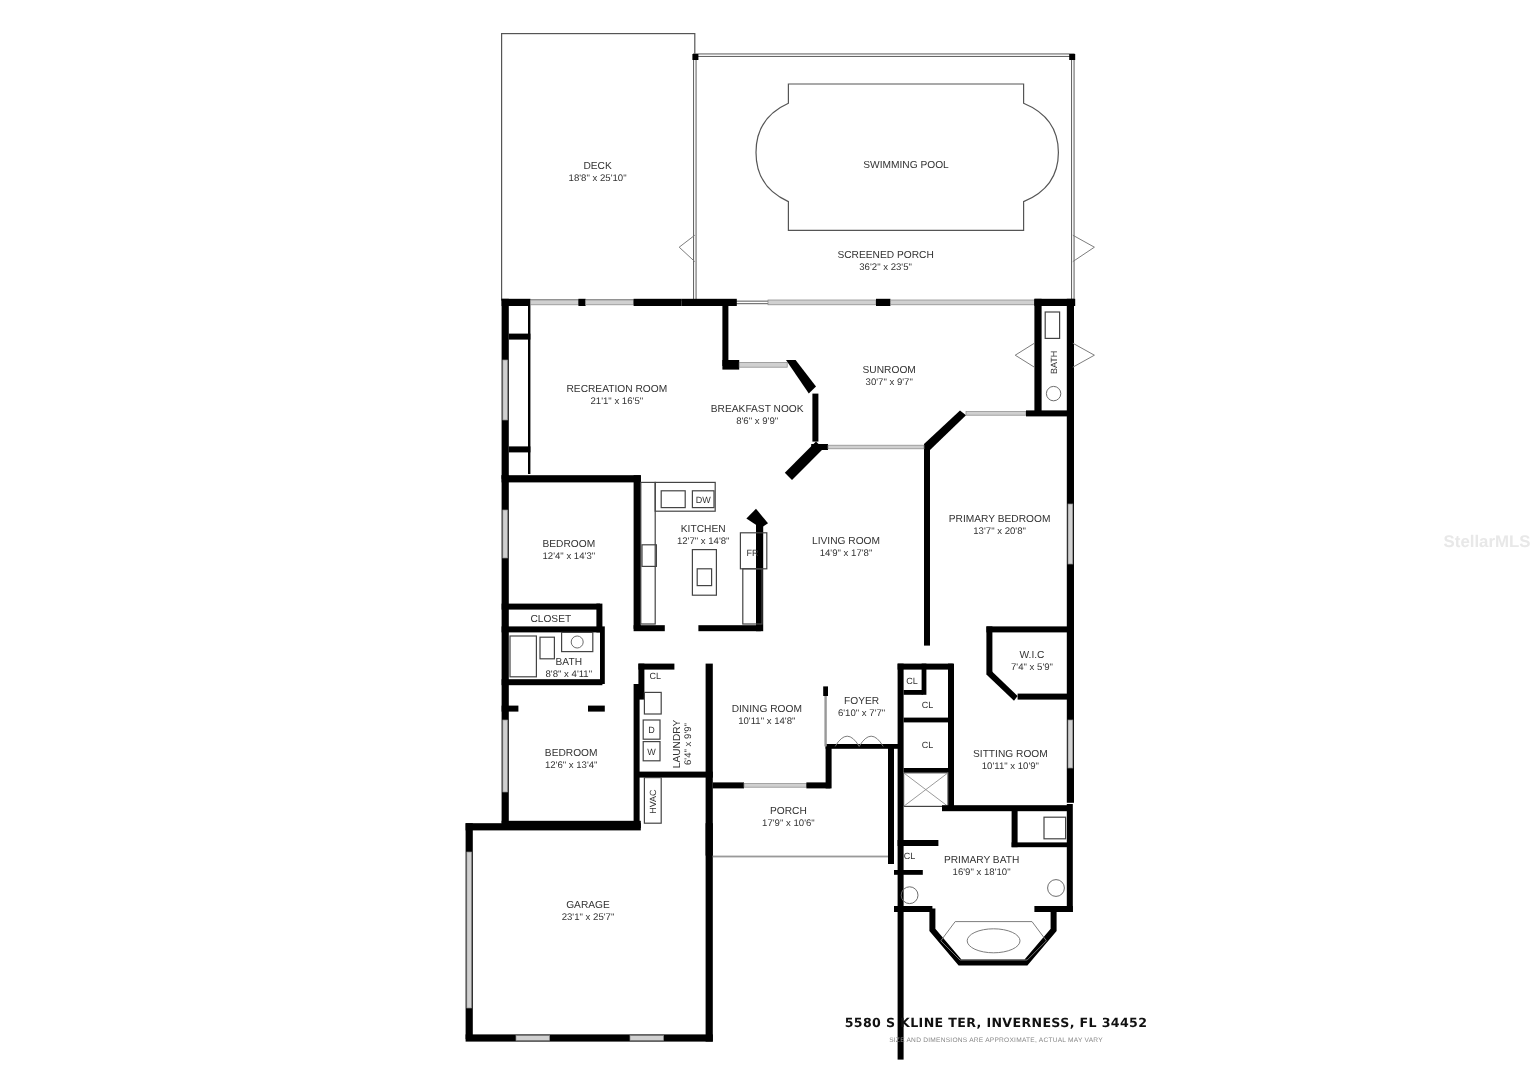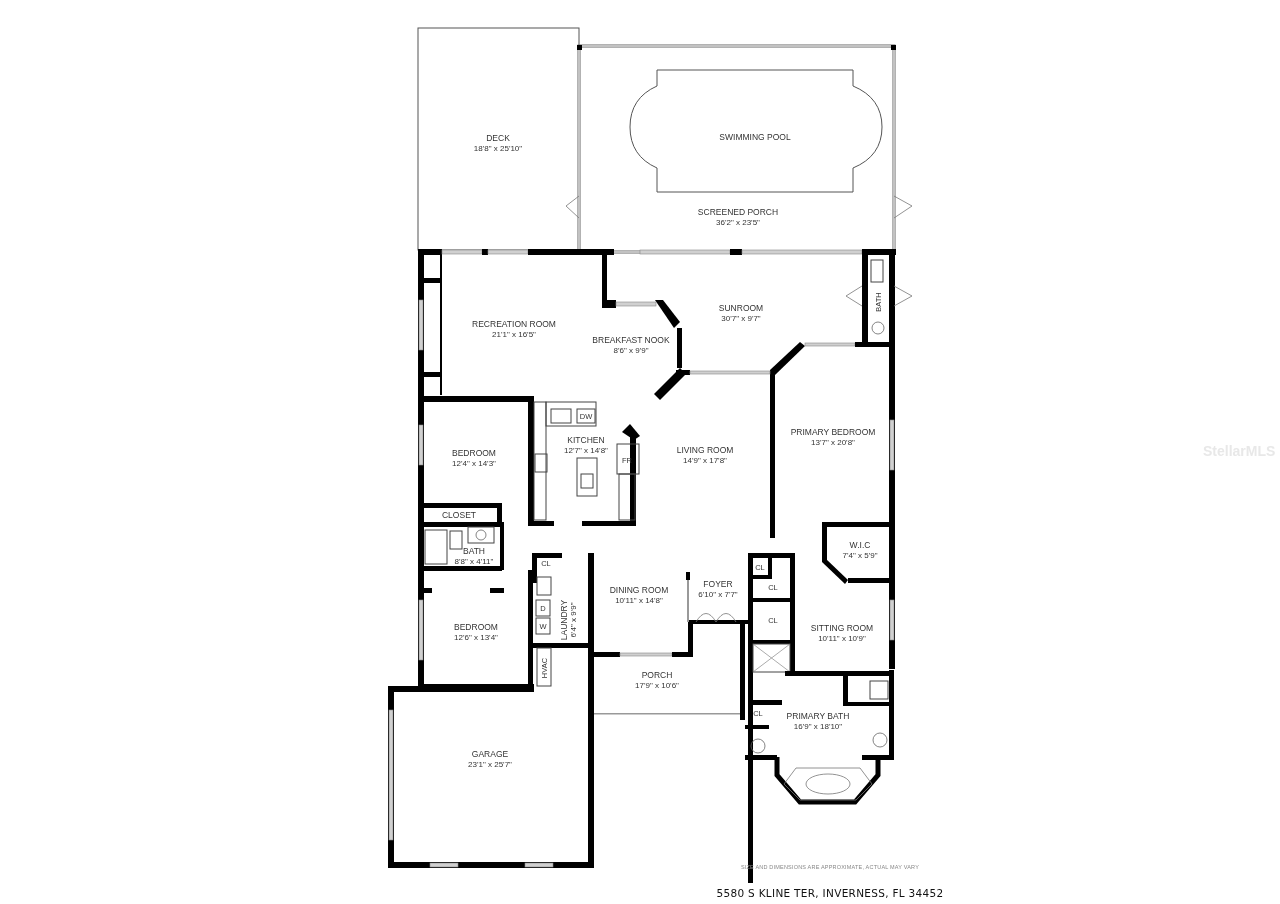--- a/index.html
+++ b/index.html
@@ -5,21 +5,21 @@
   html, body { margin:0; padding:0; background:#ffffff; }
   body { width:1280px; height:904px; position:relative; overflow:hidden; font-family:"Liberation Sans", sans-serif; }
   #plan { position:absolute; left:0; top:0; width:1280px; height:904px; }
   .lbl { font-family:"Liberation Sans", sans-serif; font-size:8.5px; fill:#333333; text-anchor:middle; }
   .dim { font-family:"Liberation Sans", sans-serif; font-size:8px; fill:#333333; text-anchor:middle; }
   .small { font-family:"Liberation Sans", sans-serif; font-size:7.5px; fill:#333333; text-anchor:middle; }
   .wall { fill:#000000; }
   .thin { fill:none; stroke:#444; stroke-width:1; }
   .win { fill:#d0d0d0; stroke:#888; stroke-width:0.6; }
   .door { fill:none; stroke:#777; stroke-width:0.8; }
-  .address { position:absolute; left:700px; top:847px; width:260px; text-align:center; font-family:"DejaVu Sans", sans-serif; font-weight:normal; font-size:10.5px; color:#111; letter-spacing:0.3px;margin-top:40px; }
+  .address { position:absolute; left:700px; top:847px; width:260px; text-align:center; font-family:"DejaVu Sans", sans-serif; font-weight:bold; font-size:10.5px; color:#111; letter-spacing:0.3px; }
   .disclaimer { position:absolute; left:700px; top:864px; width:260px; text-align:center; font-size:5.5px; color:#888; letter-spacing:0.2px; }
   .watermark { position:absolute; left:1203px; top:443px; font-size:14px; font-weight:bold; color:#e8e8e8; font-family:"Liberation Sans", sans-serif; }
 </style>
 </head>
 <body>
 
 <svg id="plan" viewBox="0 0 1280 904" xmlns="http://www.w3.org/2000/svg">
 
   <g>
     <rect x="418" y="28" width="161" height="222" fill="none" stroke="#555" stroke-width="1"></rect>

